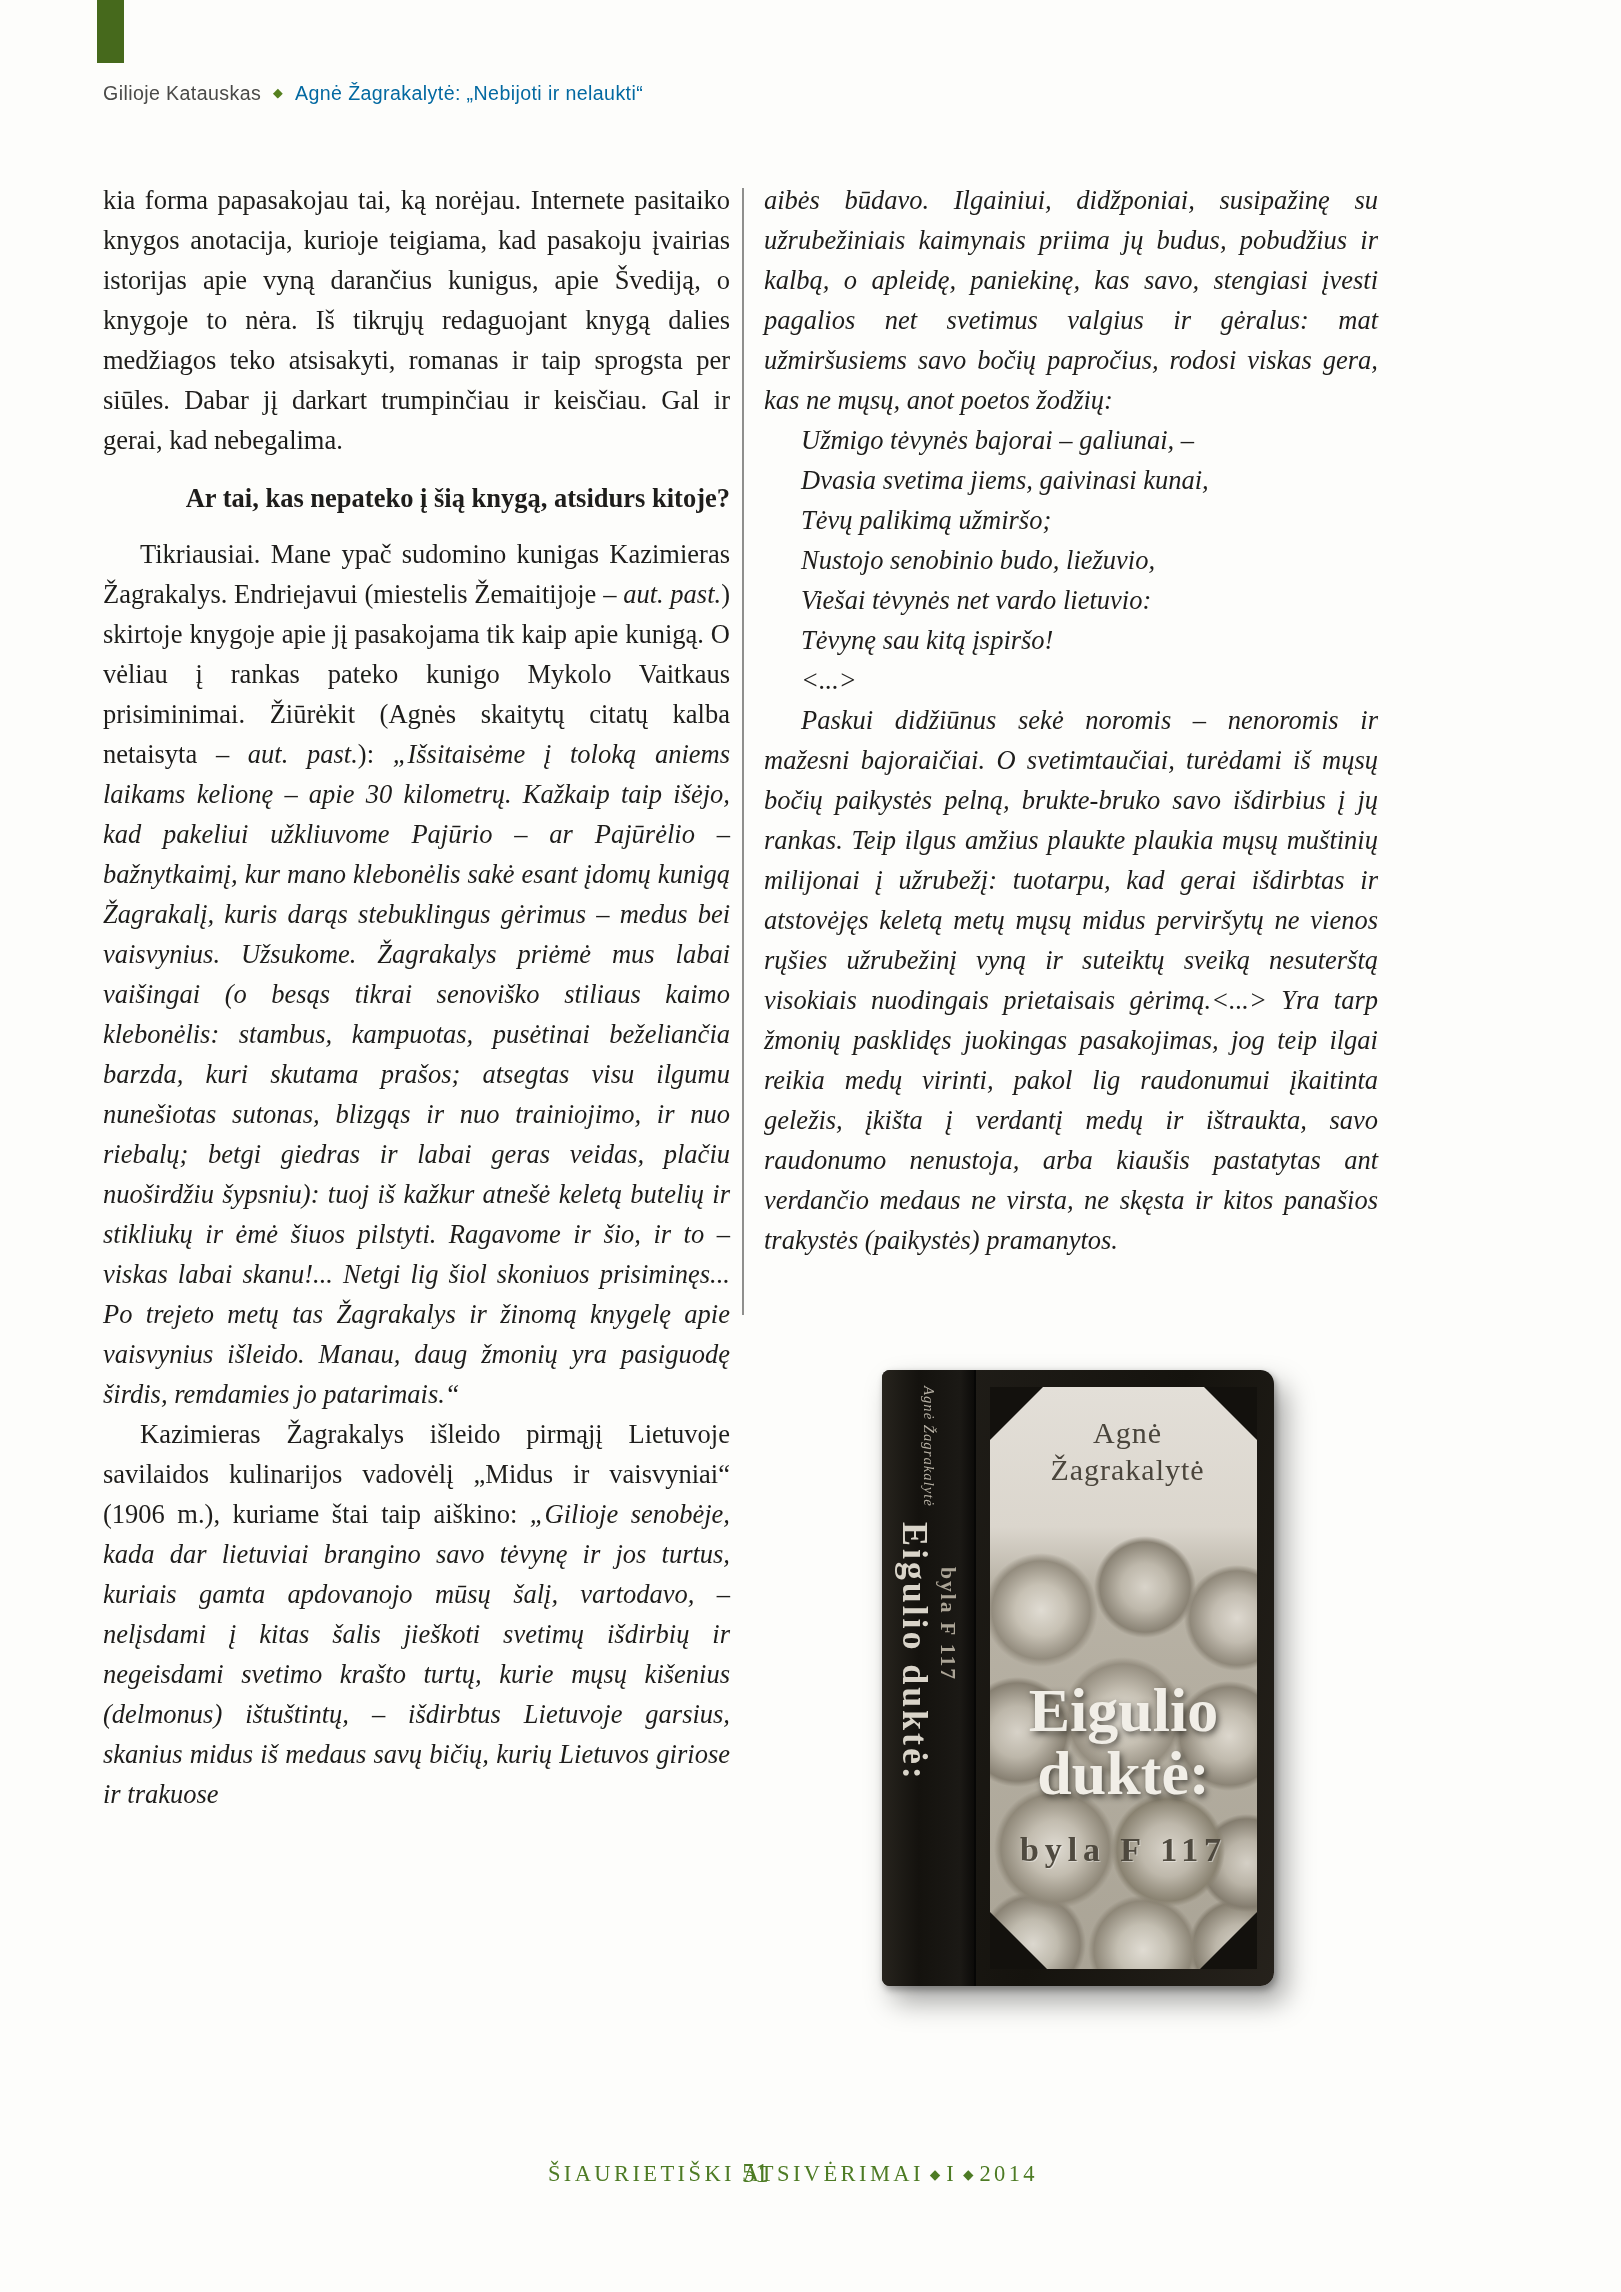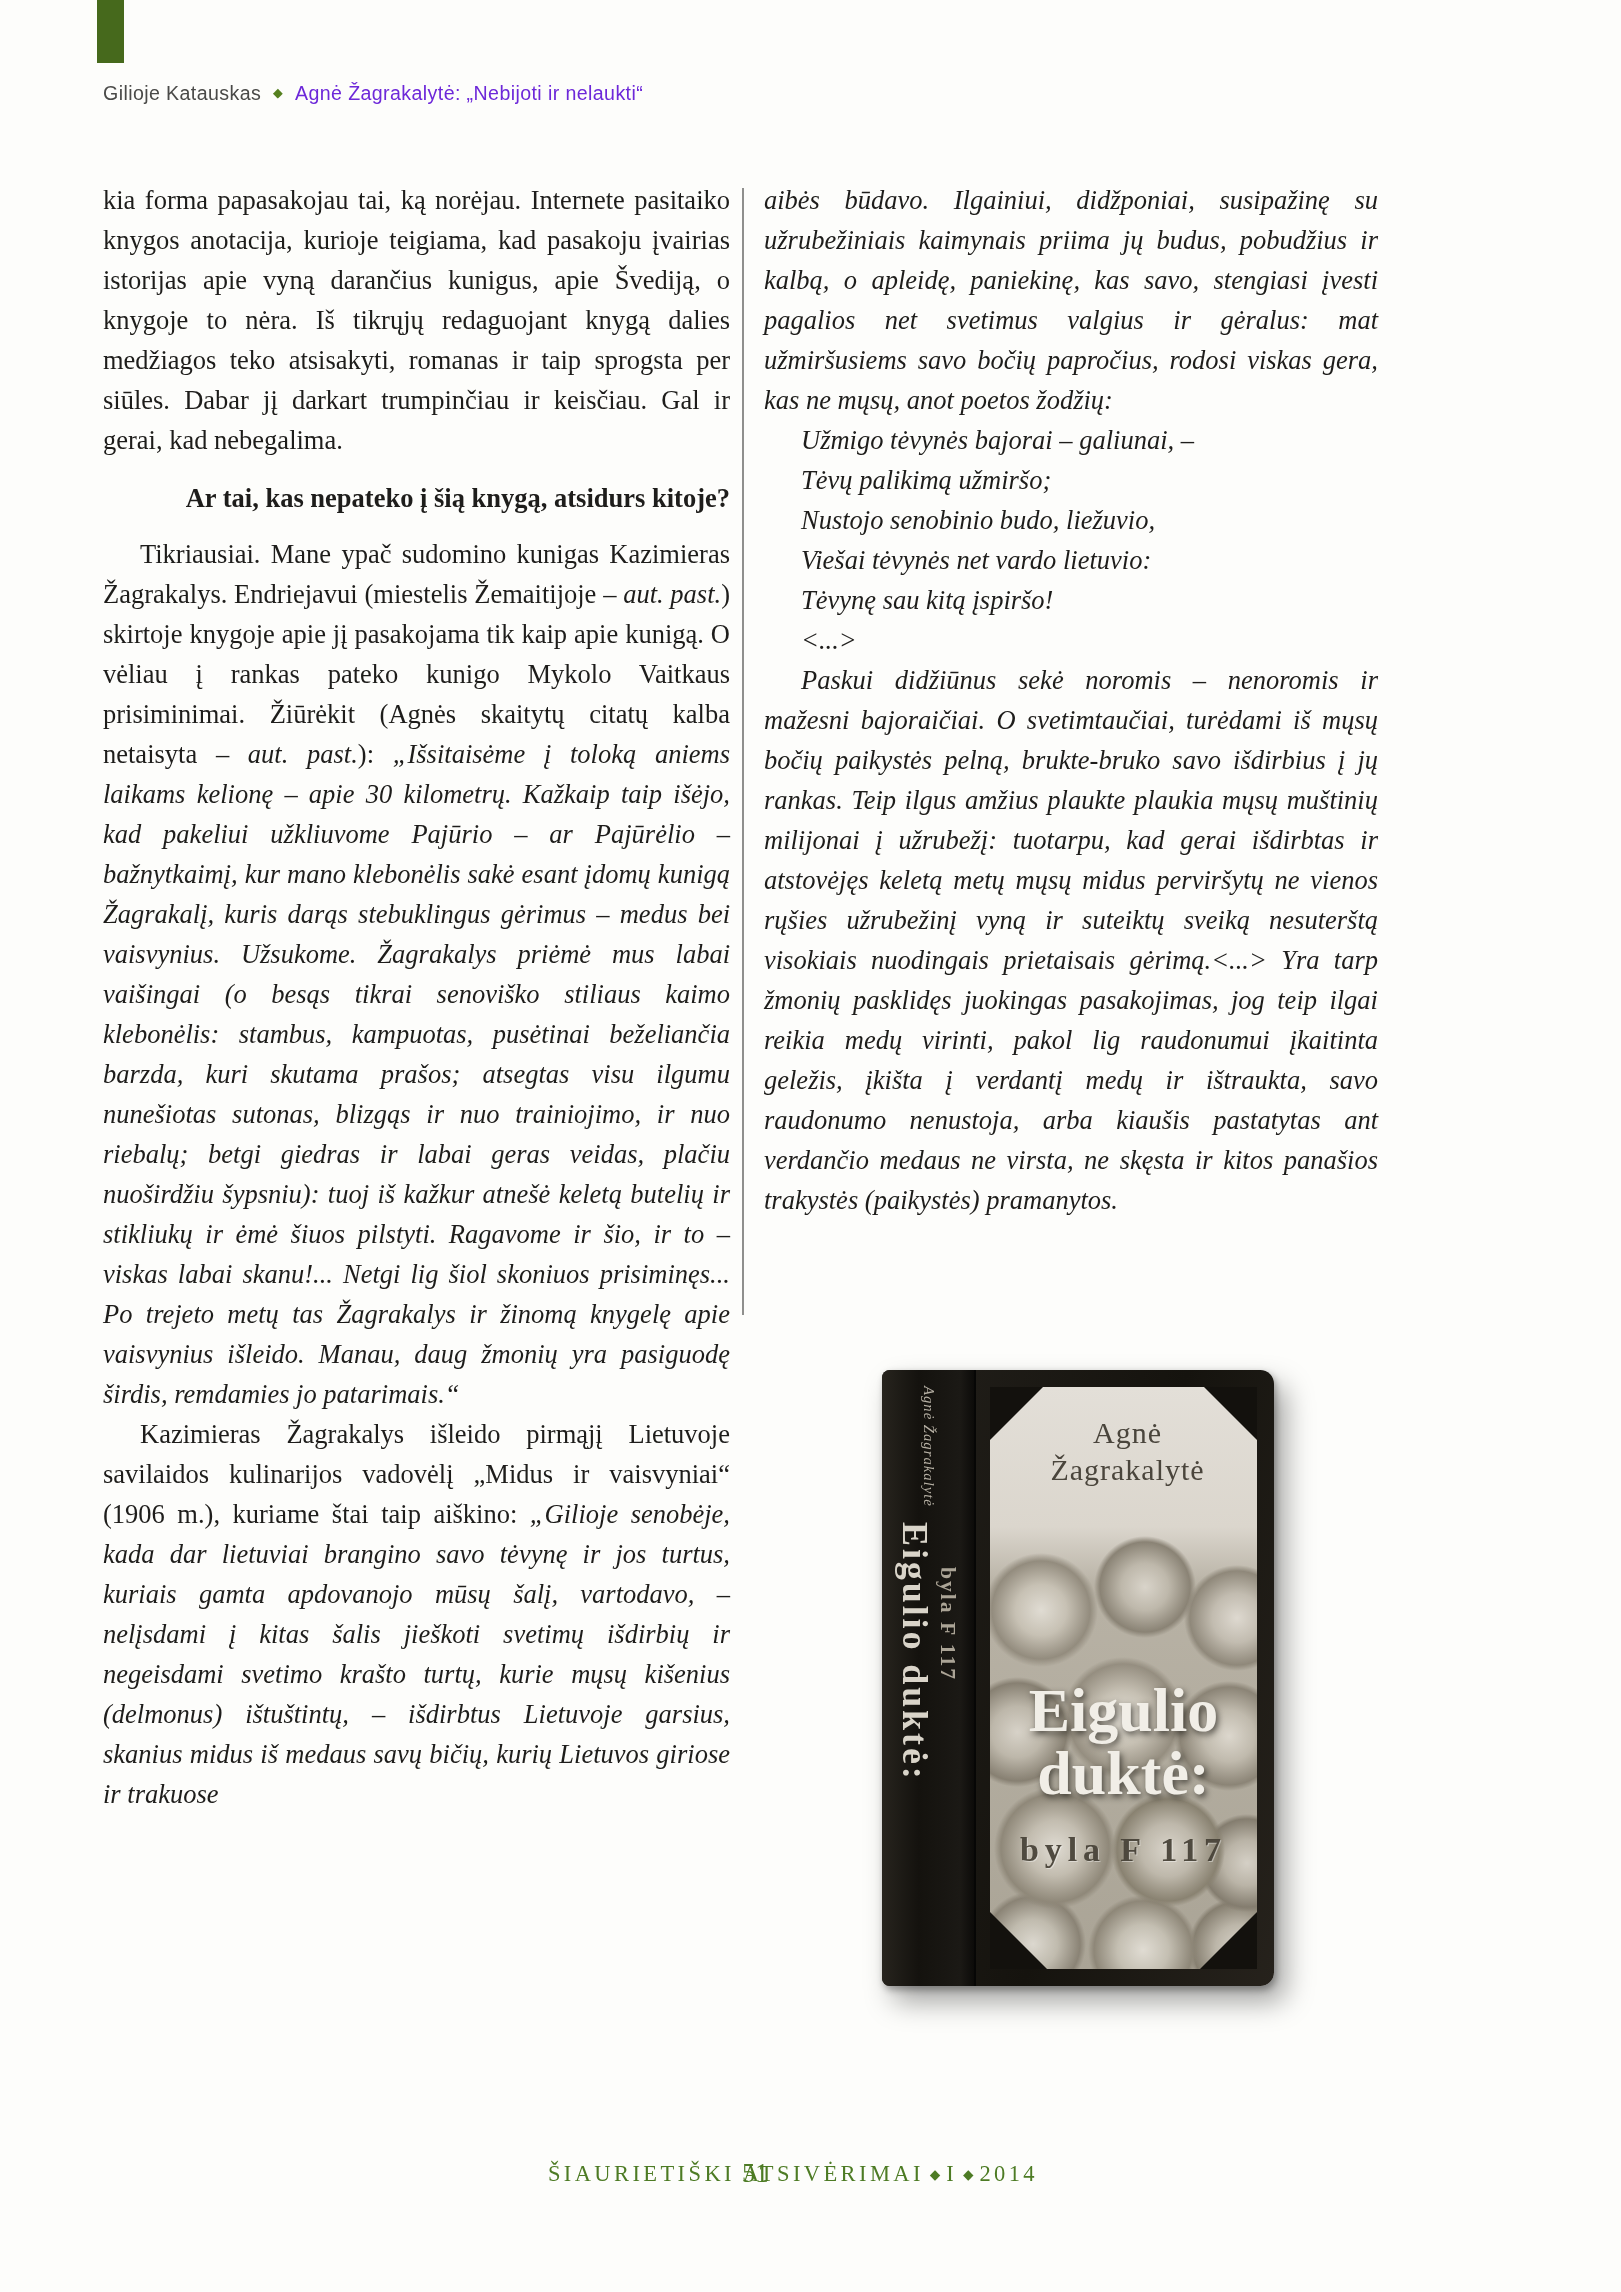--- a/index.html
+++ b/index.html
@@ -15,21 +15,21 @@
   
   .corner-tab { position:absolute; left:97px; top:0; width:27.4px; height:63px; background:#46691c; }
 
   
   .running-header {
     position:absolute; left:103px; top:82px;
     font-family:"Liberation Sans", sans-serif;
     font-size:19.6px; letter-spacing:0.4px; color:#4a4a48; white-space:nowrap;
   }
   .rh-diamond { color:#55801f; font-size:12.7px; margin:0 11.8px; vertical-align:2.9px; }
-  .rh-title { color:#6d28d9; }
+  .rh-title { color:#0369a1; }
 
   
   .divider { position:absolute; left:742px; top:188px; width:2px; height:1127px; background:#8f8f8d; }
 
   
   .col { position:absolute; top:180px; font-size:26.5px; line-height:40px; text-align:justify; }
   .col-left  { left:103px; width:627px; }
   .col-right { left:764px; width:614px; font-style:italic; }
   .it { font-style:italic; }
   .para { margin:0; }
@@ -129,20 +129,21 @@
     <p class="para">kia forma papasakojau tai, ką norėjau. Internete pasitaiko knygos anotacija, kurioje teigiama, kad pasakoju įvairias istorijas apie vyną darančius kunigus, apie Švediją, o knygoje to nėra. Iš tikrųjų redaguojant knygą dalies medžiagos teko atsisakyti, romanas ir taip sprogsta per siūles. Dabar jį darkart trumpinčiau ir keisčiau. Gal ir gerai, kad nebegalima.</p>
     <h2 class="subhead">Ar tai, kas nepateko į šią knygą, atsidurs kitoje?</h2>
     <p class="para indent"><span>Tikriausiai. Mane ypač sudomino kunigas Kazimieras Žagrakalys. Endriejavui (miestelis Žemaitijoje – </span><span class="it">aut. past.</span><span>) skirtoje knygoje apie jį pasakojama tik kaip apie kunigą. O vėliau į rankas pateko kunigo Mykolo Vaitkaus prisiminimai. Žiūrėkit (Agnės skaitytų citatų kalba netaisyta – </span><span class="it">aut. past.</span><span>): </span><span class="it">„Išsitaisėme į toloką aniems laikams kelionę – apie 30 kilometrų. Kažkaip taip išėjo, kad pakeliui užkliuvome Pajūrio – ar Pajūrėlio – bažnytkaimį, kur mano klebonėlis sakė esant įdomų kunigą Žagrakalį, kuris darąs stebuklingus gėrimus – medus bei vaisvynius. Užsukome. Žagrakalys priėmė mus labai vaišingai (o besąs tikrai senoviško stiliaus kaimo klebonėlis: stambus, kampuotas, pusėtinai beželiančia barzda, kuri skutama prašos; atsegtas visu ilgumu nunešiotas sutonas, blizgąs ir nuo trainiojimo, ir nuo riebalų; betgi giedras ir labai geras veidas, plačiu nuoširdžiu šypsniu): tuoj iš kažkur atnešė keletą butelių ir stikliukų ir ėmė šiuos pilstyti. Ragavome ir šio, ir to – viskas labai skanu!... Netgi lig šiol skoniuos prisiminęs... Po trejeto metų tas Žagrakalys ir žinomą knygelę apie vaisvynius išleido. Manau, daug žmonių yra pasiguodę širdis, remdamies jo patarimais.“</span></p>
     <p class="para indent"><span>Kazimieras Žagrakalys išleido pirmąjį Lietuvoje savilaidos kulinarijos vadovėlį „Midus ir vaisvyniai“ (1906 m.), kuriame štai taip aiškino: </span><span class="it">„Gilioje senobėje, kada dar lietuviai brangino savo tėvynę ir jos turtus, kuriais gamta apdovanojo mūsų šalį, vartodavo, – nelįsdami į kitas šalis jieškoti svetimų išdirbių ir negeisdami svetimo krašto turtų, kurie mųsų kišenius (delmonus) ištuštintų, – išdirbtus Lietuvoje garsius, skanius midus iš medaus savų bičių, kurių Lietuvos giriose ir trakuose</span></p>
   </section>
 
   <section class="col col-right">
     <p class="para">aibės būdavo. Ilgainiui, didžponiai, susipažinę su užrubežiniais kaimynais priima jų budus, pobudžius ir kalbą, o apleidę, paniekinę, kas savo, stengiasi įvesti pagalios net svetimus valgius ir gėralus: mat užmiršusiems savo bočių papročius, rodosi viskas gera, kas ne mųsų, anot poetos žodžių:</p>
     <div class="poem">
       <div class="poem-line">Užmigo tėvynės bajorai – galiunai, –</div>
+      <div class="poem-line">Dvasia svetima jiems, gaivinasi kunai,</div>
       <div class="poem-line">Tėvų palikimą užmiršo;</div>
       <div class="poem-line">Nustojo senobinio budo, liežuvio,</div>
       <div class="poem-line">Viešai tėvynės net vardo lietuvio:</div>
       <div class="poem-line">Tėvynę sau kitą įspiršo!</div>
       <div class="poem-line">&lt;...&gt;</div>
     </div>
     <p class="para indent">Paskui didžiūnus sekė noromis – nenoromis ir mažesni bajoraičiai. O svetimtaučiai, turėdami iš mųsų bočių paikystės pelną, brukte-bruko savo išdirbius į jų rankas. Teip ilgus amžius plaukte plaukia mųsų muštinių milijonai į užrubežį: tuotarpu, kad gerai išdirbtas ir atstovėjęs keletą metų mųsų midus perviršytų ne vienos rųšies užrubežinį vyną ir suteiktų sveiką nesuterštą visokiais nuodingais prietaisais gėrimą.&lt;...&gt; Yra tarp žmonių pasklidęs juokingas pasakojimas, jog teip ilgai reikia medų virinti, pakol lig raudonumui įkaitinta geležis, įkišta į verdantį medų ir ištraukta, savo raudonumo nenustoja, arba kiaušis pastatytas ant verdančio medaus ne virsta, ne skęsta ir kitos panašios trakystės (paikystės) pramanytos.</p>
   </section>
 
   <figure class="book">

